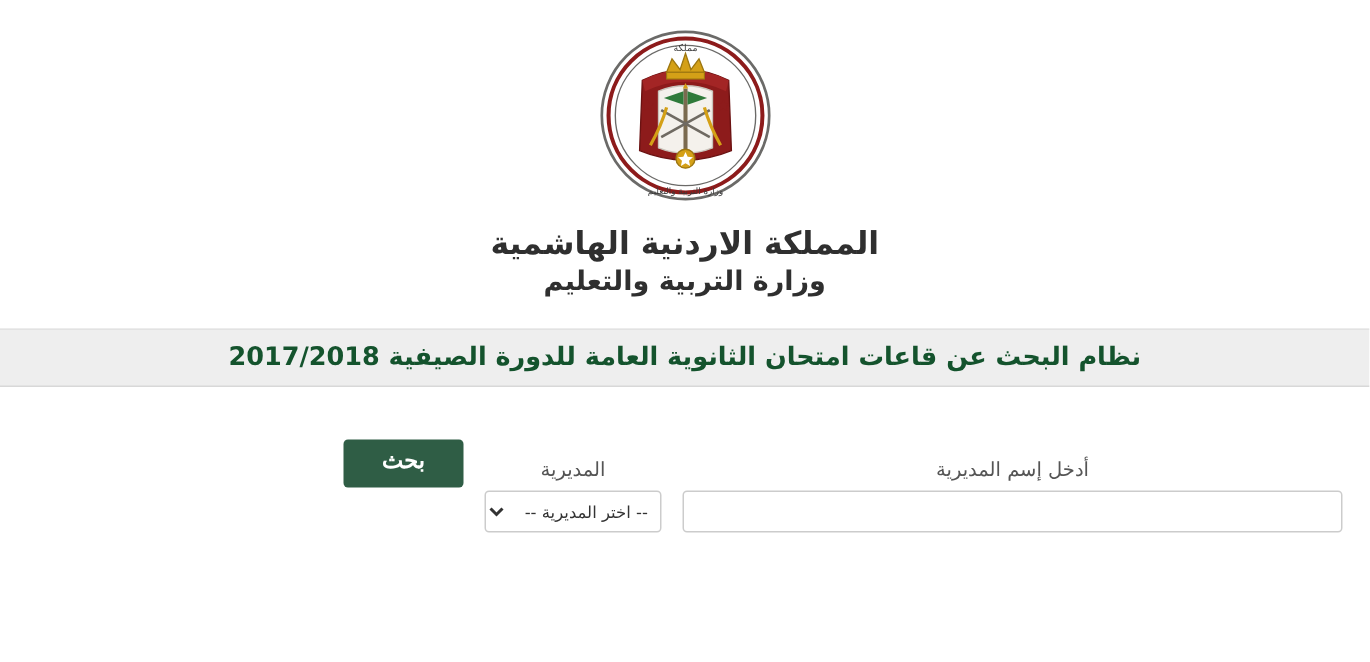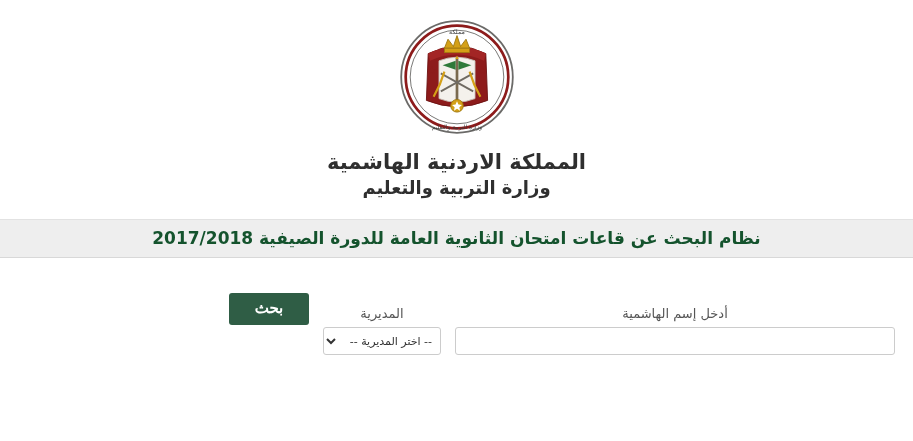--- a/index.html
+++ b/index.html
@@ -208,21 +208,21 @@
   </div>
 
   <div class="banner">
     <div class="banner-text">نظام البحث عن قاعات امتحان الثانوية العامة للدورة الصيفية 2017/2018</div>
   </div>
 
   <div class="form-area">
     <div class="form-row">
 
       <div class="field field-school">
-        <div class="field-label">أدخل إسم الهاشمية</div>
+        <div class="field-label">أدخل إسم المديرية</div>
         <input class="text-input" type="text" value="" placeholder="" style="">
       </div>
 
       <div class="field field-dir">
         <div class="field-label">المديرية</div>
         <select class="select-input">
           <option selected="">-- اختر المديرية --</option>
         </select>
       </div>
 

